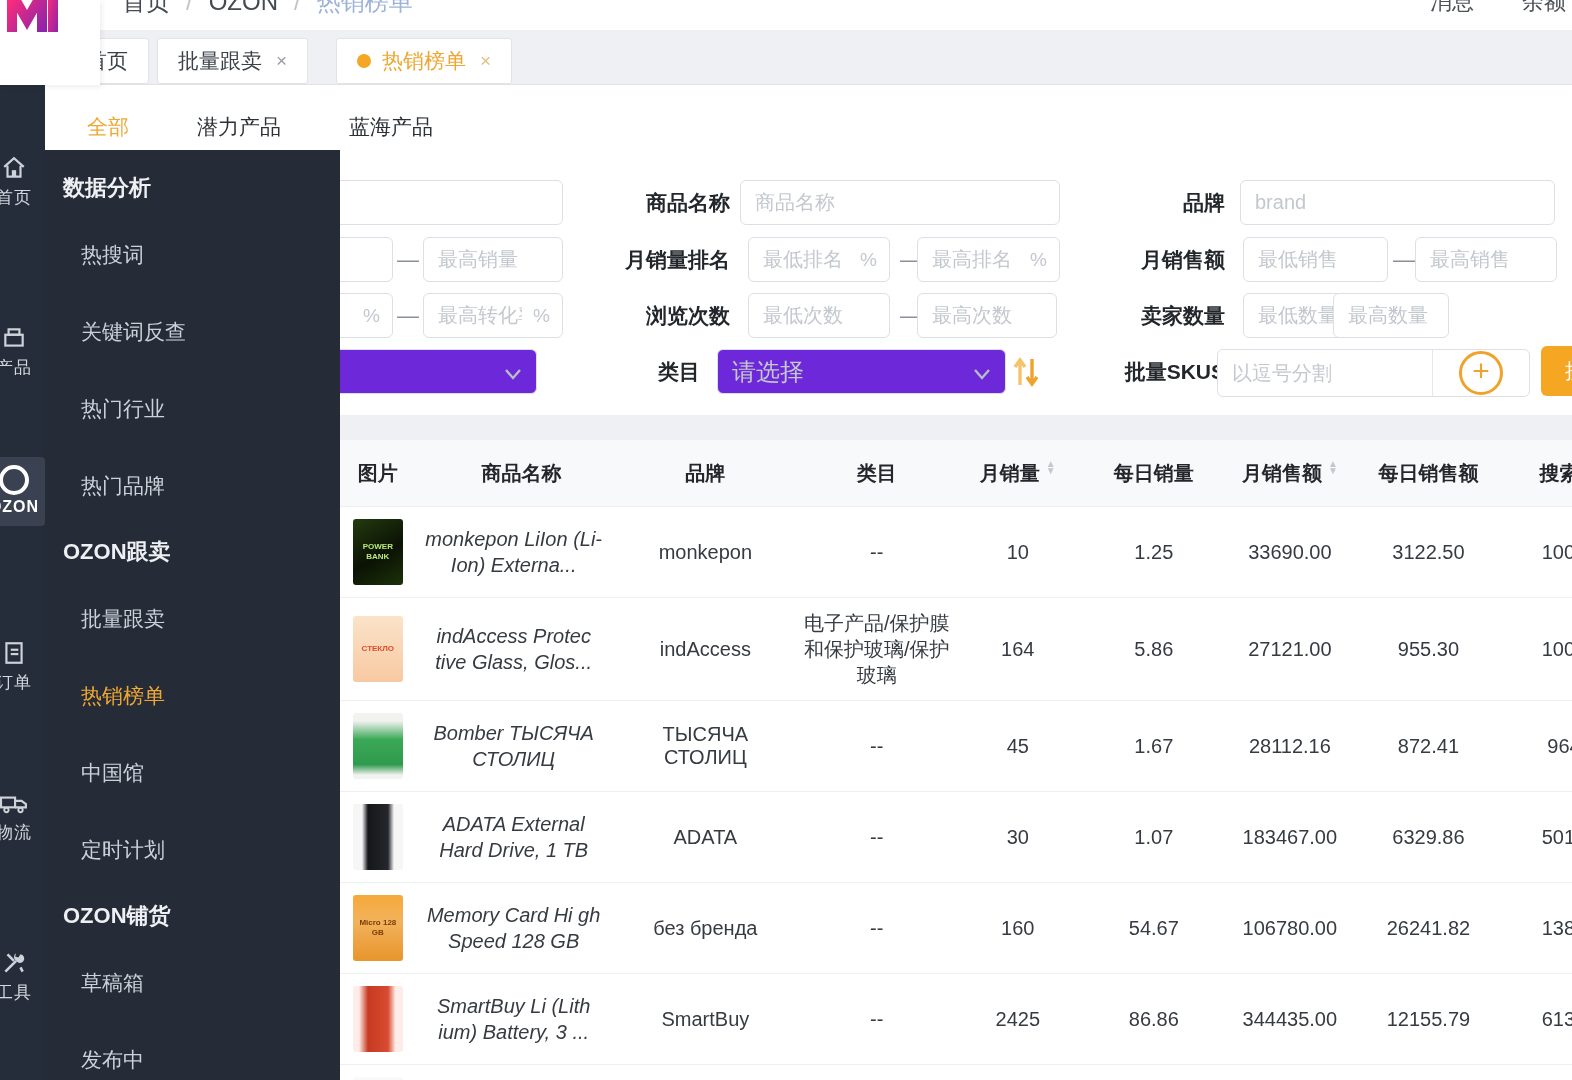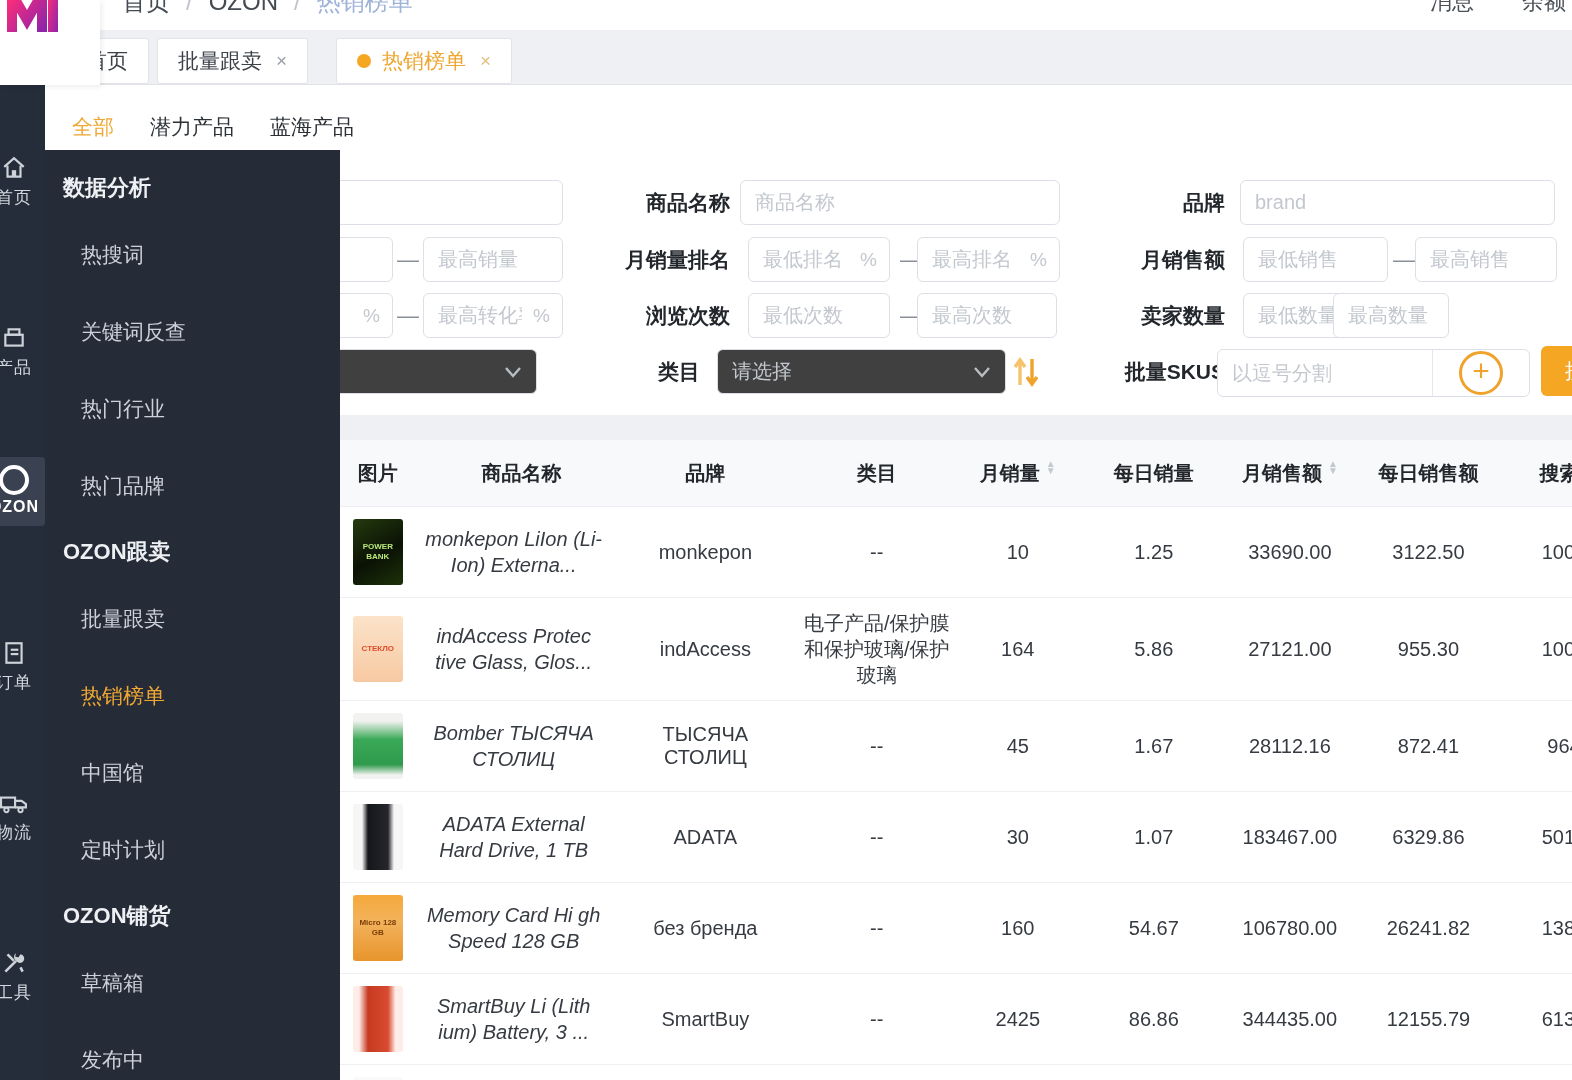--- a/index.html
+++ b/index.html
@@ -27,32 +27,32 @@
   .tabbar{position:absolute;left:65px;top:38px;display:flex;gap:8px;z-index:5;}
   .tab{height:44px;background:#fff;border:1px solid #e1e3e7;border-radius:3px;display:flex;align-items:center;
        padding:0 20px;font-size:21px;color:#3c4148;cursor:pointer;white-space:nowrap;}
   .tab .close{margin-left:14px;font-size:19px;color:#9aa0a7;}
   .tab.active{margin-left:20px;color:#efa733;}
   .tab.active .close{color:#e4c183;}
   .tab .dot{width:14px;height:14px;border-radius:50%;background:#f5a623;margin-right:11px;}
   .hdiv{position:absolute;left:45px;right:0;top:84px;height:1px;background:#e0e2e6;z-index:4;}
   
   .panel{position:absolute;left:45px;top:85px;right:0;bottom:0;background:#fff;overflow:hidden;z-index:6;}
-  .subtabs{position:absolute;left:27px;top:28px;display:flex;gap:36px;font-size:21px;color:#2c3136;justify-content:center;}
+  .subtabs{position:absolute;left:42px;top:28px;display:flex;gap:68px;font-size:21px;color:#2c3136;justify-content:center;}
   .subtab{cursor:pointer;}
   .subtab.active{color:#efa733;}
   
   .fld{position:absolute;height:45px;box-sizing:border-box;}
   .fld input{width:100%;height:100%;box-sizing:border-box;border:1px solid #dcdfe6;border-radius:6px;
              font-size:20px;padding:0 14px;color:#3a3f45;outline:none;font-family:inherit;background:#fff;}
   .fld input::placeholder{color:#c3c7ce;}
   .fld .pct{position:absolute;right:13px;top:50%;transform:translateY(-50%);color:#c3c7ce;font-size:19px;}
   .fld input.haspct{padding-right:40px;}
-  .sel{border:1px solid #dcdfe6;border-radius:6px;background:#404040;display:flex;align-items:center;
-       padding:0 14px;color:#c3c7ce;font-size:20px;cursor:pointer;}
+  .sel{border:1px solid #dcdfe6;border-radius:6px;background:#6d28d9;display:flex;align-items:center;
+       padding:0 14px;color:#c3c7ce;font-size:24px;cursor:pointer;}
   .sel .chev{margin-left:auto;}
   .flabel{position:absolute;height:45px;display:flex;align-items:center;justify-content:flex-end;
           font-size:21px;font-weight:700;color:#23272c;}
   .dash{position:absolute;font-size:22px;color:#8b9198;}
   .row1{top:95px;}.row2{top:152px;}.row3{top:208px;}.row4{top:264px;}
   .sort-toggle{position:absolute;left:966px;top:270px;cursor:pointer;}
   .sku-group{position:absolute;left:1172px;top:264px;width:313px;height:48px;border:1px solid #dcdfe6;
              border-radius:6px;background:#fff;display:flex;align-items:stretch;box-sizing:border-box;}
   .sku-group input{border:none;outline:none;flex:1;font-size:20px;padding:0 14px;border-radius:6px 0 0 6px;
                    font-family:inherit;min-width:0;}

